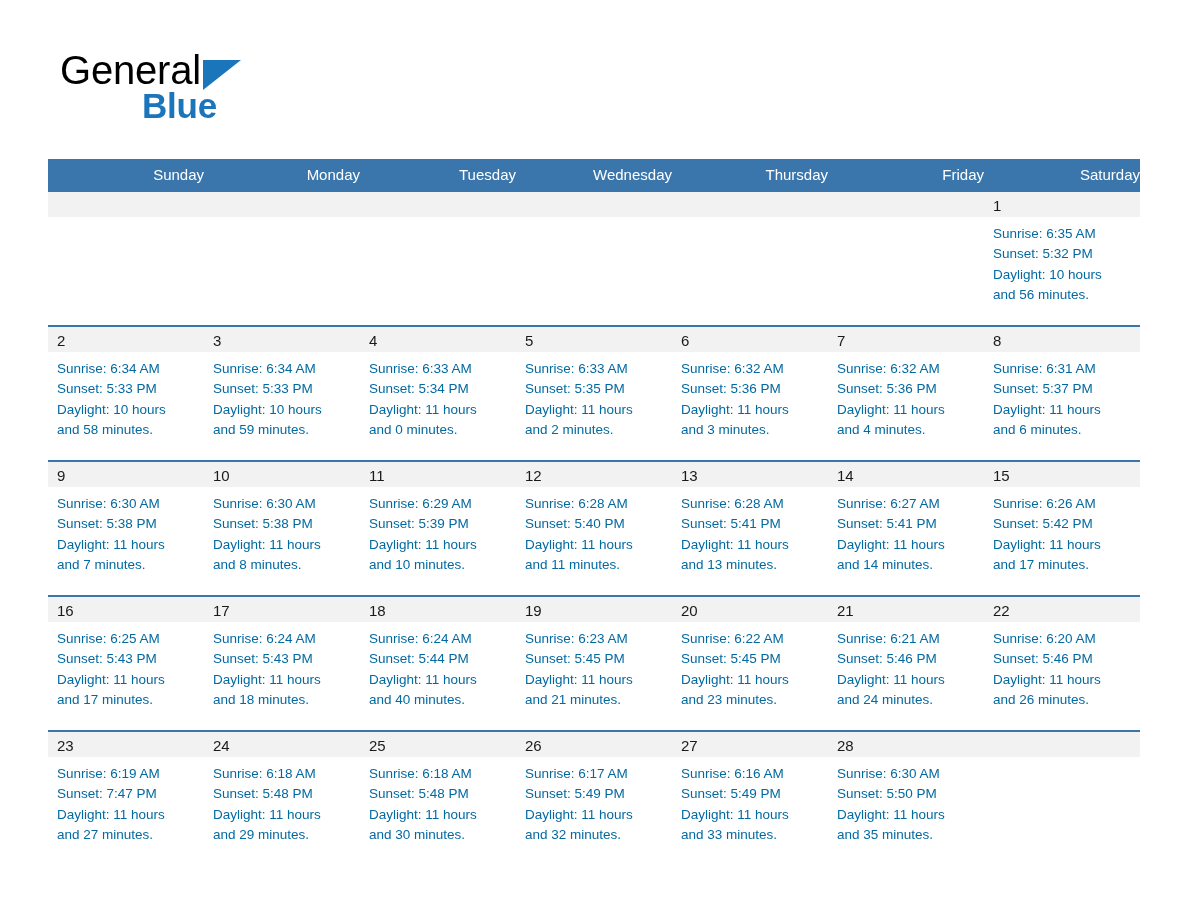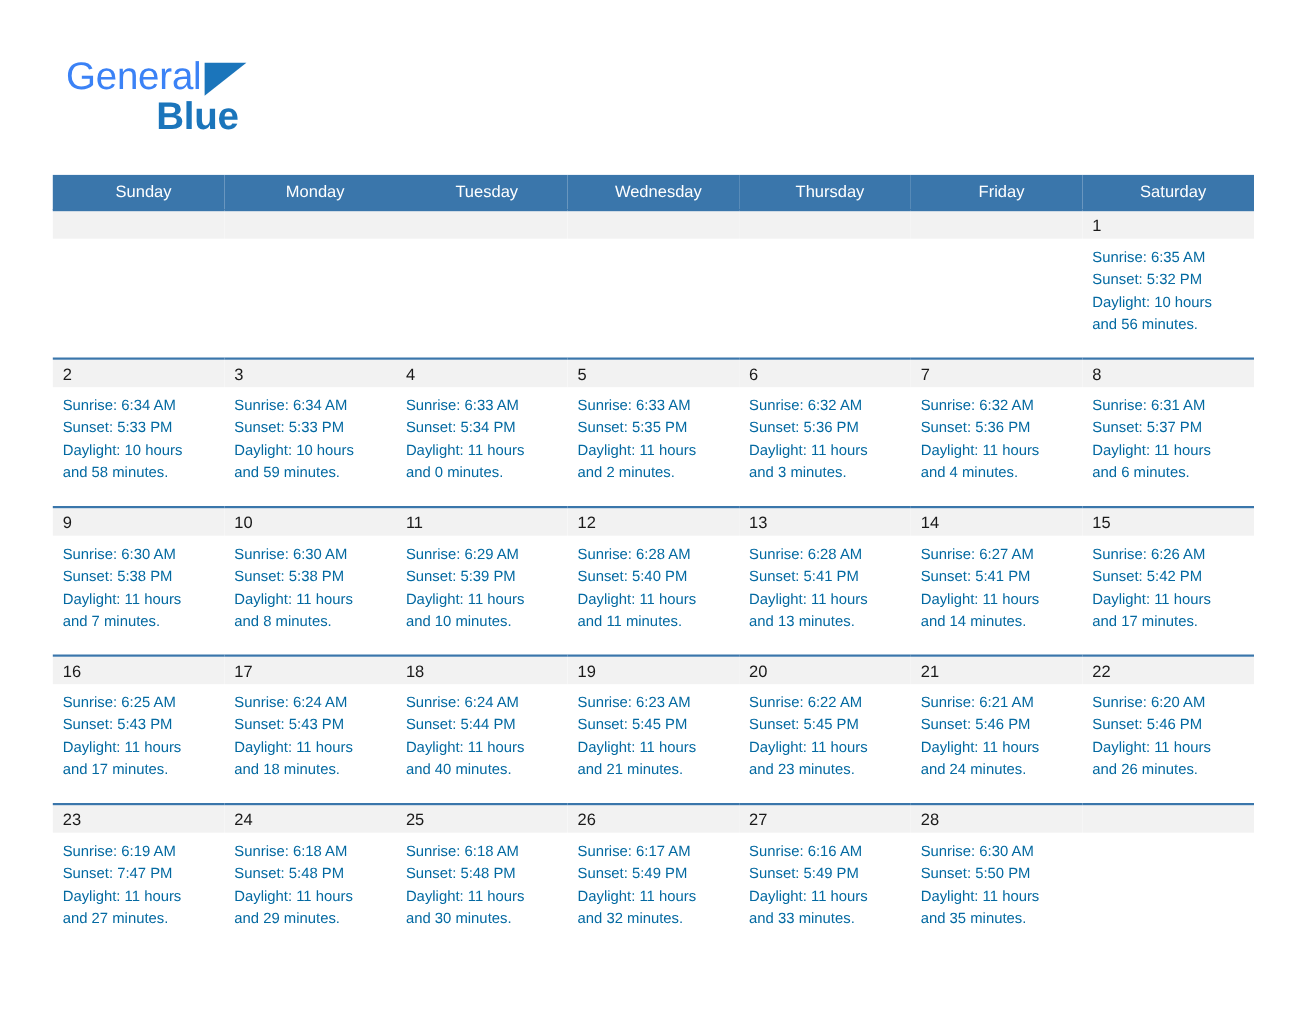--- a/index.html
+++ b/index.html
@@ -36,24 +36,24 @@
     top: 10px;
     width: 300px;
     height: 80px;
   }
   .brand-row1 {
     position: relative;
     height: 42px;
     white-space: nowrap;
   }
   .brand-general {
-    font-size: 35px;
+    font-size: 40px;
     font-weight: 400;
     letter-spacing: -0.2px;
-    color: #3b82f6;
+    color: #000000;
     line-height: 40px;
     font-family: "Liberation Sans", sans-serif;
     margin-top: 44px;
   }
   .brand-triangle {
     display: inline-block;
     width: 0;
     height: 0;
     border-left: 38px solid #1b75bb;
     border-bottom: 30px solid transparent;
@@ -103,21 +103,21 @@
     top: 159px;
     width: 1092px;
     border-collapse: collapse;
     table-layout: fixed;
   }
   .cal th {
     background: #3a76ab;
     color: #ffffff;
     font-size: 15px;
     font-weight: 400;
-    text-align: center;
+    text-align: right;
     padding: 7px 0 7px 9px;
     height: 16px;
     vertical-align: middle;
     border: none;
   }
   .cal td {
     width: 156px;
     vertical-align: top;
     padding: 0;
     border: none;

